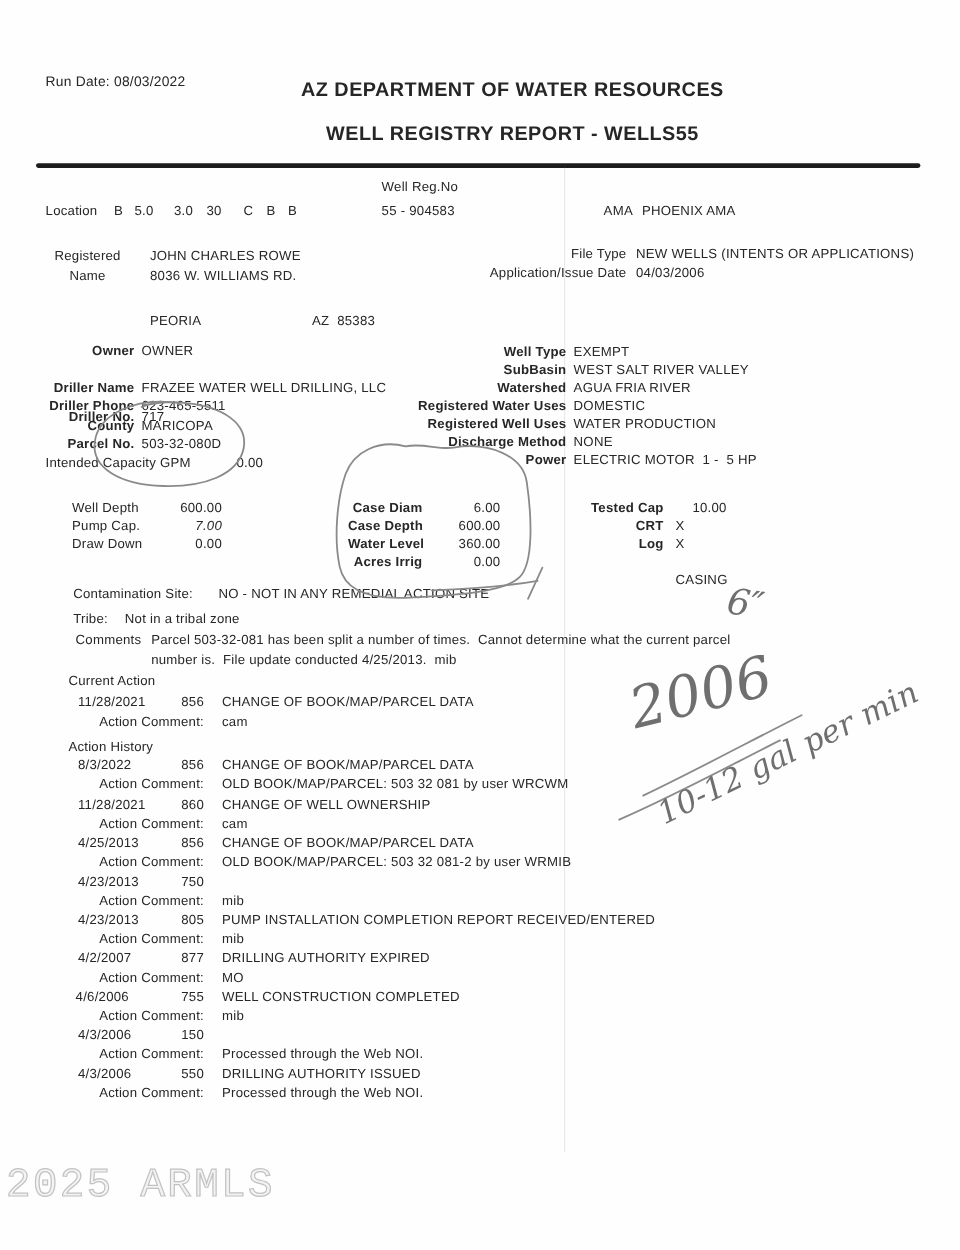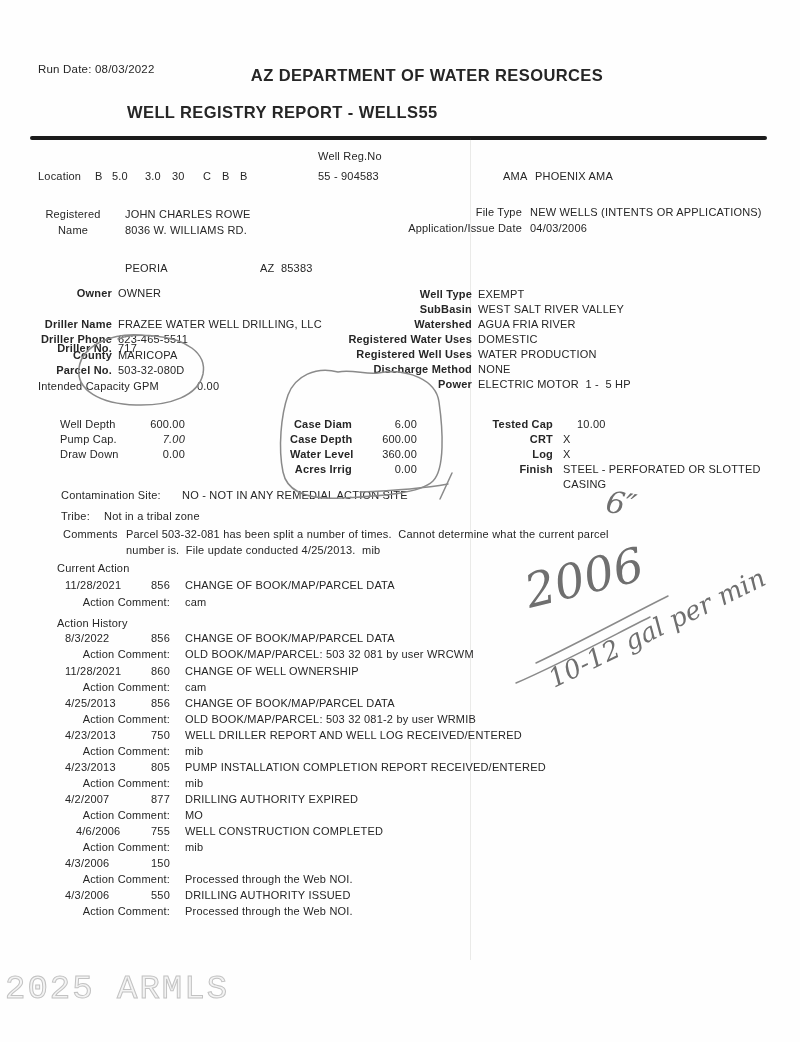--- a/index.html
+++ b/index.html
@@ -36,21 +36,21 @@
   }
   svg.ink{pointer-events:none;}
 </style>
 </head>
 <body>
 
 <div class="page">
 
   <div class="abs t12 b" style="left:38px;top:63px;"><span>Run Date:</span> <span>08/03/2022</span></div>
   <div class="abs title" style="left:127px;top:66px;width:600px;text-align:center;">AZ DEPARTMENT OF WATER RESOURCES</div>
-  <div class="abs title" style="left:127px;top:103px;width:600px;text-align:left;">WELL REGISTRY REPORT - WELLS55</div>
+  <div class="abs title" style="left:127px;top:103px;width:600px;text-align:center;">WELL REGISTRY REPORT - WELLS55</div>
   <div class="abs rule" style="left:30px;top:136px;width:737px;height:4px;"></div>
 
   <div class="abs scanline" style="left:470px;top:138px;width:1px;height:822px;"></div>
 
   <div class="abs t11 b" style="left:318px;top:150px;">Well Reg.No</div>
   <div class="abs t11 b" style="left:38px;top:170px;">Location</div>
   <div class="abs t11" style="left:95px;top:170px;">B</div>
   <div class="abs t11" style="left:112px;top:170px;">5.0</div>
   <div class="abs t11" style="left:145px;top:170px;">3.0</div>
   <div class="abs t11" style="left:172px;top:170px;">30</div>
@@ -94,21 +94,20 @@
   <div class="abs t11" style="left:60px;top:448px;"><span class="b" style="display:inline-block;width:70px;">Draw Down</span><span class="val" style="display:inline-block;width:55px;text-align:right;">0.00</span></div>
 
   <div class="abs t11" style="left:290px;top:418px;"><span class="lbl" style="width:62px;">Case Diam</span><span class="val" style="display:inline-block;width:60px;text-align:right;margin-left:5px;">6.00</span></div>
   <div class="abs t11" style="left:290px;top:433px;"><span class="lbl" style="width:62px;">Case Depth</span><span class="val" style="display:inline-block;width:60px;text-align:right;margin-left:5px;">600.00</span></div>
   <div class="abs t11" style="left:290px;top:448px;"><span class="lbl" style="width:62px;">Water Level</span><span class="val" style="display:inline-block;width:60px;text-align:right;margin-left:5px;">360.00</span></div>
   <div class="abs t11" style="left:290px;top:463px;"><span class="lbl" style="width:62px;">Acres Irrig</span><span class="val" style="display:inline-block;width:60px;text-align:right;margin-left:5px;">0.00</span></div>
 
   <div class="abs t11" style="left:463px;top:418px;"><span class="lbl" style="width:90px;">Tested Cap</span><span class="val" style="margin-left:24px;">10.00</span></div>
   <div class="abs t11" style="left:463px;top:433px;"><span class="lbl" style="width:90px;">CRT</span><span class="val" style="margin-left:10px;">X</span></div>
   <div class="abs t11" style="left:463px;top:448px;"><span class="lbl" style="width:90px;">Log</span><span class="val" style="margin-left:10px;">X</span></div>
-  <div class="abs t11" style="left:463px;top:463px;"><span class="lbl" style="width:90px;">Finish</span><span class="val" style="margin-left:10px;">STEEL - PERFORATED OR SLOTTED</span></div>
   <div class="abs t11 val" style="left:563px;top:478px;">CASING</div>
 
   <div class="abs t11 b" style="left:61px;top:489px;">Contamination Site:</div>
   <div class="abs t11 val" style="left:182px;top:489px;">NO - NOT IN ANY REMEDIAL ACTION SITE</div>
   <div class="abs t11 b" style="left:61px;top:510px;">Tribe:</div>
   <div class="abs t11 val" style="left:104px;top:510px;">Not in a tribal zone</div>
   <div class="abs t11 b" style="left:63px;top:528px;">Comments</div>
   <div class="abs t11 val" style="left:126px;top:528px;">Parcel 503-32-081 has been split a number of times.  Cannot determine what the current parcel</div>
   <div class="abs t11 val" style="left:126px;top:544px;">number is.  File update conducted 4/25/2013.  mib</div>
 
@@ -134,37 +133,36 @@
   <div class="abs t11 val" style="left:185px;top:681px;">cam</div>
 
   <div class="abs t11" style="left:65px;top:697px;">4/25/2013</div>
   <div class="abs t11" style="left:130px;top:697px;width:40px;text-align:right;">856</div>
   <div class="abs t11 val" style="left:185px;top:697px;">CHANGE OF BOOK/MAP/PARCEL DATA</div>
   <div class="abs t11" style="left:65px;top:713px;width:105px;text-align:right;">Action Comment:</div>
   <div class="abs t11 val" style="left:185px;top:713px;">OLD BOOK/MAP/PARCEL: 503 32 081-2 by user WRMIB</div>
 
   <div class="abs t11" style="left:65px;top:729px;">4/23/2013</div>
   <div class="abs t11" style="left:130px;top:729px;width:40px;text-align:right;">750</div>
-  <div class="abs t11 val" style="left:185px;top:729px;">WELL DRILLER REPORT AND WELL LOG RECEIVED/ENTERED</div>
   <div class="abs t11" style="left:65px;top:745px;width:105px;text-align:right;">Action Comment:</div>
   <div class="abs t11 val" style="left:185px;top:745px;">mib</div>
 
   <div class="abs t11" style="left:65px;top:761px;">4/23/2013</div>
   <div class="abs t11" style="left:130px;top:761px;width:40px;text-align:right;">805</div>
   <div class="abs t11 val" style="left:185px;top:761px;">PUMP INSTALLATION COMPLETION REPORT RECEIVED/ENTERED</div>
   <div class="abs t11" style="left:65px;top:777px;width:105px;text-align:right;">Action Comment:</div>
   <div class="abs t11 val" style="left:185px;top:777px;">mib</div>
 
   <div class="abs t11" style="left:65px;top:793px;">4/2/2007</div>
   <div class="abs t11" style="left:130px;top:793px;width:40px;text-align:right;">877</div>
   <div class="abs t11 val" style="left:185px;top:793px;">DRILLING AUTHORITY EXPIRED</div>
   <div class="abs t11" style="left:65px;top:809px;width:105px;text-align:right;">Action Comment:</div>
   <div class="abs t11 val" style="left:185px;top:809px;">MO</div>
 
-  <div class="abs t11" style="left:76px;top:825px;">4/6/2006</div>
+  <div class="abs t11" style="left:63px;top:825px;">4/6/2006</div>
   <div class="abs t11" style="left:130px;top:825px;width:40px;text-align:right;">755</div>
   <div class="abs t11 val" style="left:185px;top:825px;">WELL CONSTRUCTION COMPLETED</div>
   <div class="abs t11" style="left:65px;top:841px;width:105px;text-align:right;">Action Comment:</div>
   <div class="abs t11 val" style="left:185px;top:841px;">mib</div>
 
   <div class="abs t11" style="left:65px;top:857px;">4/3/2006</div>
   <div class="abs t11" style="left:130px;top:857px;width:40px;text-align:right;">150</div>
   <div class="abs t11" style="left:65px;top:873px;width:105px;text-align:right;">Action Comment:</div>
   <div class="abs t11 val" style="left:185px;top:873px;">Processed through the Web NOI.</div>
 

